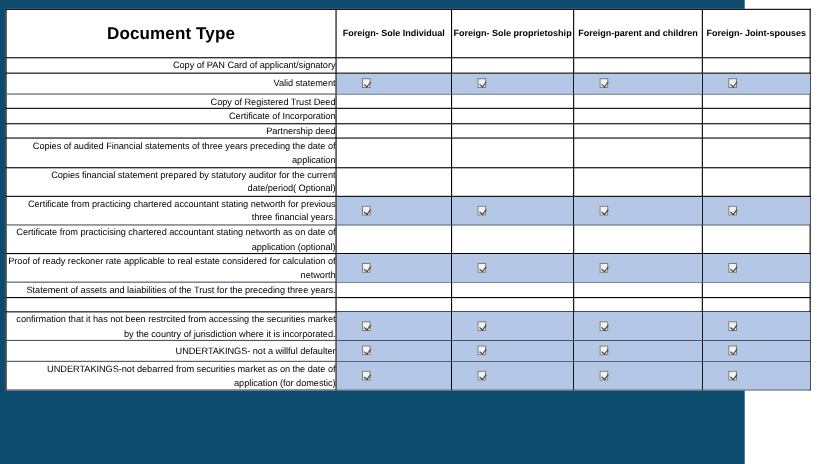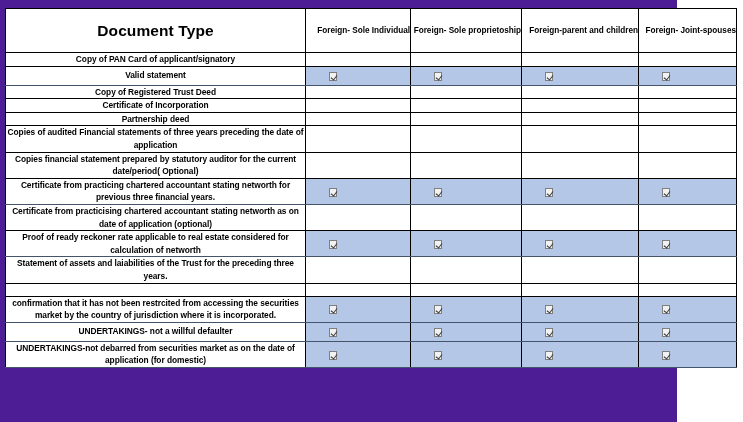--- a/index.html
+++ b/index.html
@@ -11,21 +11,21 @@
   body {
     width: 743px;
     height: 422px;
     font-family: "Liberation Sans", sans-serif;
     overflow: hidden;
   }
   #sheet {
     position: relative;
     width: 677px;
     height: 422px;
-    background: #4c1d95;
+    background: #0c4a6e;
     box-sizing: border-box;
   }
   table.grid {
     position: absolute;
     left: 5px;
     top: 8px;
     width: 731px;
     border-collapse: collapse;
     table-layout: fixed;
     background: #ffffff;
@@ -43,39 +43,39 @@
     text-align: center;
     vertical-align: bottom;
     font-size: 15.5px;
     font-weight: 700;
     color: #000;
     padding-bottom: 2px;
     letter-spacing: 0.1px;
     border-bottom: 2px solid #808080;
   }
   th.col-head {
-    text-align: right;
+    text-align: center;
     vertical-align: bottom;
     font-size: 8.2px;
     font-weight: 700;
     color: #000;
     padding: 0 2px 3px 3px;
     line-height: 1.1;
     border-bottom: 2px solid #808080;
     margin-left: 40px;
   }
 
   
   tr.r1 { height: 13px; }
   tr.r2 { height: 26px; }
 
   td.label {
-    text-align: center;
+    text-align: right;
     font-size: 8.4px;
-    font-weight: 700;
+    font-weight: 400;
     color: #000;
     padding: 0 2px 0 3px;
     line-height: 12.6px;
     letter-spacing: -0.05px;
     white-space: pre-line;
   }
   td.mark {
     text-align: left;
     padding: 0;
     position: relative;

